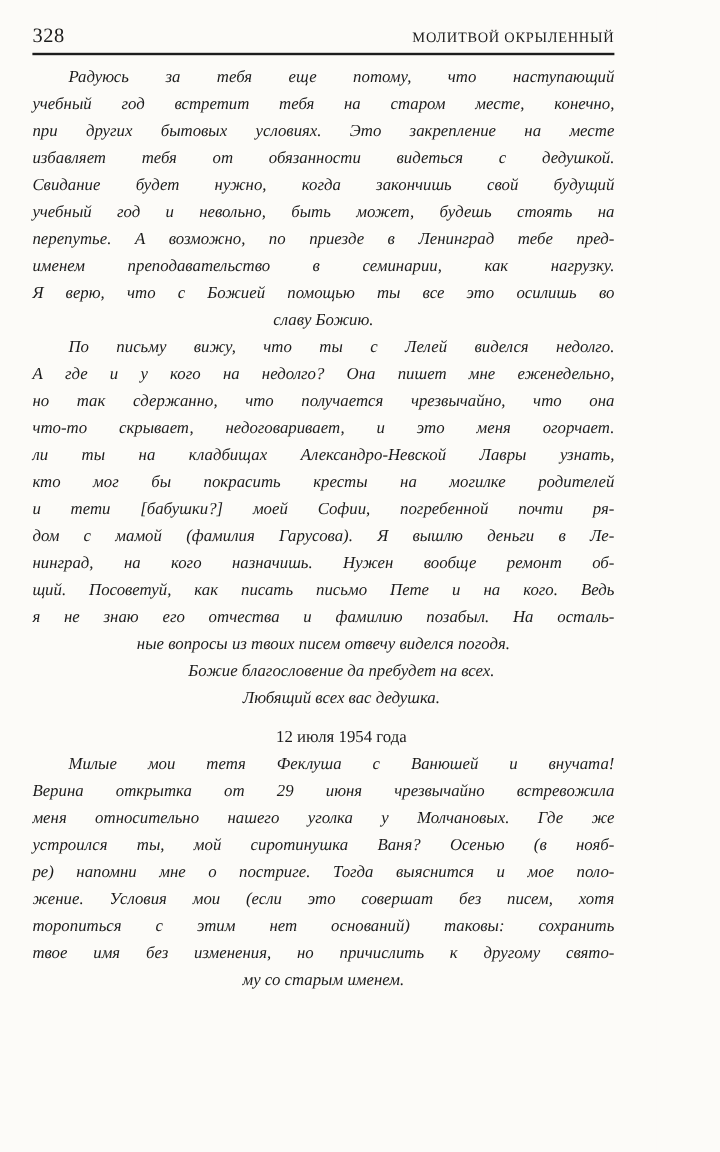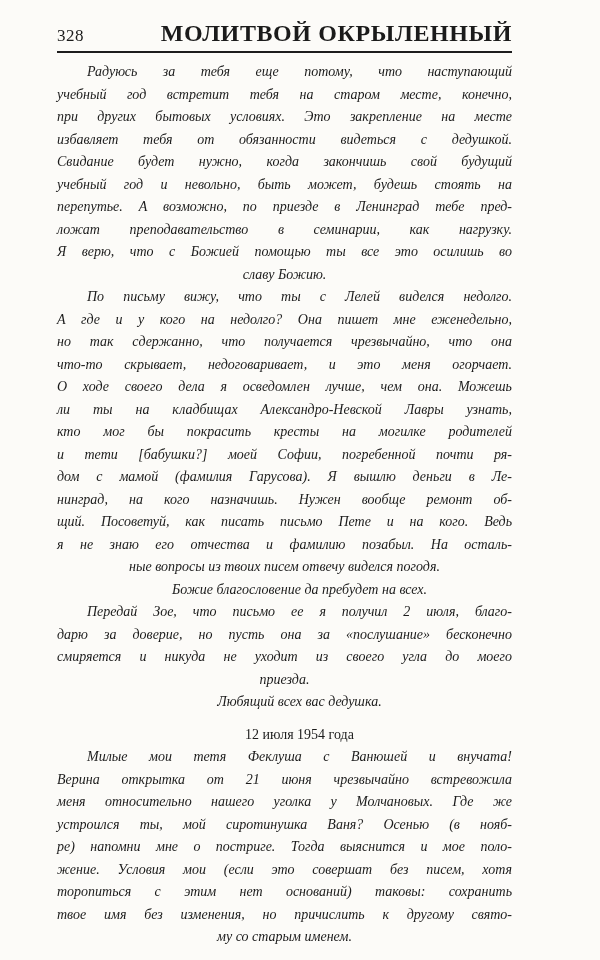--- a/index.html
+++ b/index.html
@@ -12,36 +12,36 @@
     background:var(--paper);
     color:var(--ink);
     font-family:"Liberation Serif","DejaVu Serif",serif;
   }
   .page{
     position:relative;
     width:547px;
     height:960px;
     overflow:hidden;
     background:var(--paper);
-    padding:0 35px 0 57px;
+    padding:0 35px 0 27px;
   }
   .running-head{
     display:flex;
     justify-content:space-between;
     align-items:baseline;
     padding-top:20px;
   }
   .page-num{
     font-size:17px;
     font-style:normal;
     letter-spacing:.5px;
   }
   .running-title{
-    font-size:24px;
-    font-weight:700;
+    font-size:12px;
+    font-weight:400;
     letter-spacing:.6px;
     font-style:normal;
   }
   .head-rule{
     border:none;
     border-top:2px solid #1d1d1d;
     margin-top:4px;
   }
   .page-body{
     padding-top:8px;
@@ -76,57 +76,50 @@
   <hr class="head-rule">
   <main class="page-body">
       <div class="para body">
         <div class="line indent just">Радуюсь за тебя еще потому, что наступающий</div>
         <div class="line just">учебный год встретит тебя на старом месте, конечно,</div>
         <div class="line just">при других бытовых условиях. Это закрепление на месте</div>
         <div class="line just">избавляет тебя от обязанности видеться с дедушкой.</div>
         <div class="line just">Свидание будет нужно, когда закончишь свой будущий</div>
         <div class="line just">учебный год и невольно, быть может, будешь стоять на</div>
         <div class="line just">перепутье. А возможно, по приезде в Ленинград тебе пред-</div>
-        <div class="line just">ложат преподавательство в семинарии, как нагрузку.</div>
+        <div class="line just">именем преподавательство в семинарии, как нагрузку.</div>
         <div class="line just">Я верю, что с Божией помощью ты все это осилишь во</div>
         <div class="line">славу Божию.</div>
       </div>
       <div class="para body">
         <div class="line indent just">По письму вижу, что ты с Лелей виделся недолго.</div>
         <div class="line just">А где и у кого на недолго? Она пишет мне еженедельно,</div>
         <div class="line just">но так сдержанно, что получается чрезвычайно, что она</div>
         <div class="line just">что-то скрывает, недоговаривает, и это меня огорчает.</div>
-        <div class="line just">О ходе своего дела я осведомлен лучше, чем она. Можешь</div>
         <div class="line just">ли ты на кладбищах Александро-Невской Лавры узнать,</div>
         <div class="line just">кто мог бы покрасить кресты на могилке родителей</div>
         <div class="line just">и тети [бабушки?] моей Софии, погребенной почти ря-</div>
         <div class="line just">дом с мамой (фамилия Гарусова). Я вышлю деньги в Ле-</div>
         <div class="line just">нинград, на кого назначишь. Нужен вообще ремонт об-</div>
         <div class="line just">щий. Посоветуй, как писать письмо Пете и на кого. Ведь</div>
         <div class="line just">я не знаю его отчества и фамилию позабыл. На осталь-</div>
         <div class="line">ные вопросы из твоих писем отвечу виделся погодя.</div>
       </div>
       <div class="para body">
         <div class="line indent">Божие благословение да пребудет на всех.</div>
       </div>
       <div class="para body">
-        <div class="line indent just">Передай Зое, что письмо ее я получил 2 июля, благо-</div>
-        <div class="line just">дарю за доверие, но пусть она за «послушание» бесконечно</div>
-        <div class="line just">смиряется и никуда не уходит из своего угла до моего</div>
-        <div class="line">приезда.</div>
-      </div>
-      <div class="para body">
         <div class="line indent">Любящий всех вас дедушка.</div>
       </div>
       <div class="para date">
         <div class="line indent">12 июля 1954 года</div>
       </div>
       <div class="para body">
         <div class="line indent just">Милые мои тетя Феклуша с Ванюшей и внучата!</div>
-        <div class="line just">Верина открытка от 21 июня чрезвычайно встревожила</div>
+        <div class="line just">Верина открытка от 29 июня чрезвычайно встревожила</div>
         <div class="line just">меня относительно нашего уголка у Молчановых. Где же</div>
         <div class="line just">устроился ты, мой сиротинушка Ваня? Осенью (в нояб-</div>
         <div class="line just">ре) напомни мне о постриге. Тогда выяснится и мое поло-</div>
         <div class="line just">жение. Условия мои (если это совершат без писем, хотя</div>
         <div class="line just">торопиться с этим нет оснований) таковы: сохранить</div>
         <div class="line just">твое имя без изменения, но причислить к другому свято-</div>
         <div class="line">му со старым именем.</div>
       </div>
     </main>
 </div>

